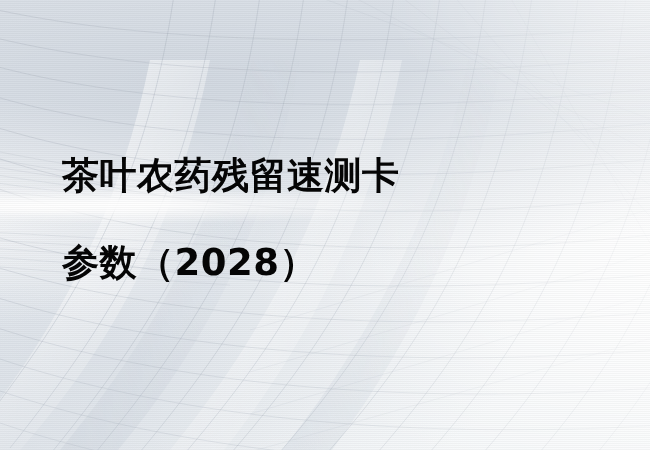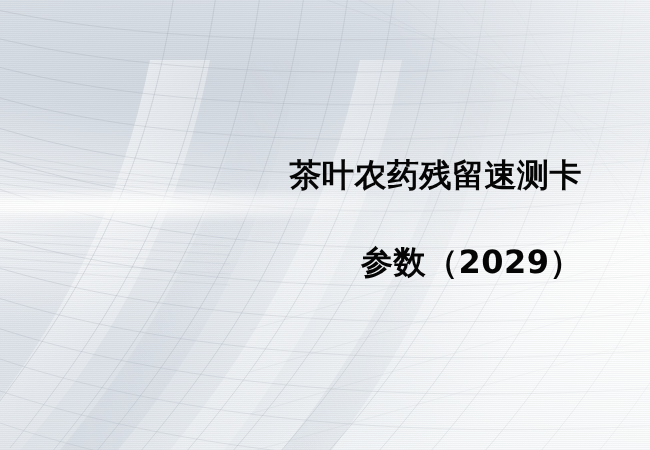--- a/index.html
+++ b/index.html
@@ -71,27 +71,26 @@
     position: absolute;
     left: 62px;
     top: 132px;
     width: 520px;
   }
 
   .title-line {
     display: block;
     color: #050505;
     font-weight: 700;
-    font-size: 32px;
+    font-size: 37px;
     line-height: 87px;
     letter-spacing: 0.5px;
     white-space: nowrap;
     font-family: "DejaVu Sans", "Liberation Sans", sans-serif;
     text-rendering: geometricPrecision;
-    text-align: right;
   }
 </style>
 </head>
 <body>
 
 <div id="banner">
 
   <div class="bg-layer bg-base"></div>
 
   <div class="bg-layer bg-shade"></div>
@@ -190,16 +189,16 @@
   </svg>
 
   <div class="bg-layer bg-streak"></div>
 
   <div class="bg-layer bg-vignette"></div>
 
   <div class="bg-layer bg-grain"></div>
 
   <div class="title-block">
     <span class="title-line">茶叶农药残留速测卡</span>
-    <span class="title-line">参数（2029）</span>
+    <span class="title-line">参数（2028）</span>
   </div>
 
 </div>
 
 </body></html>

